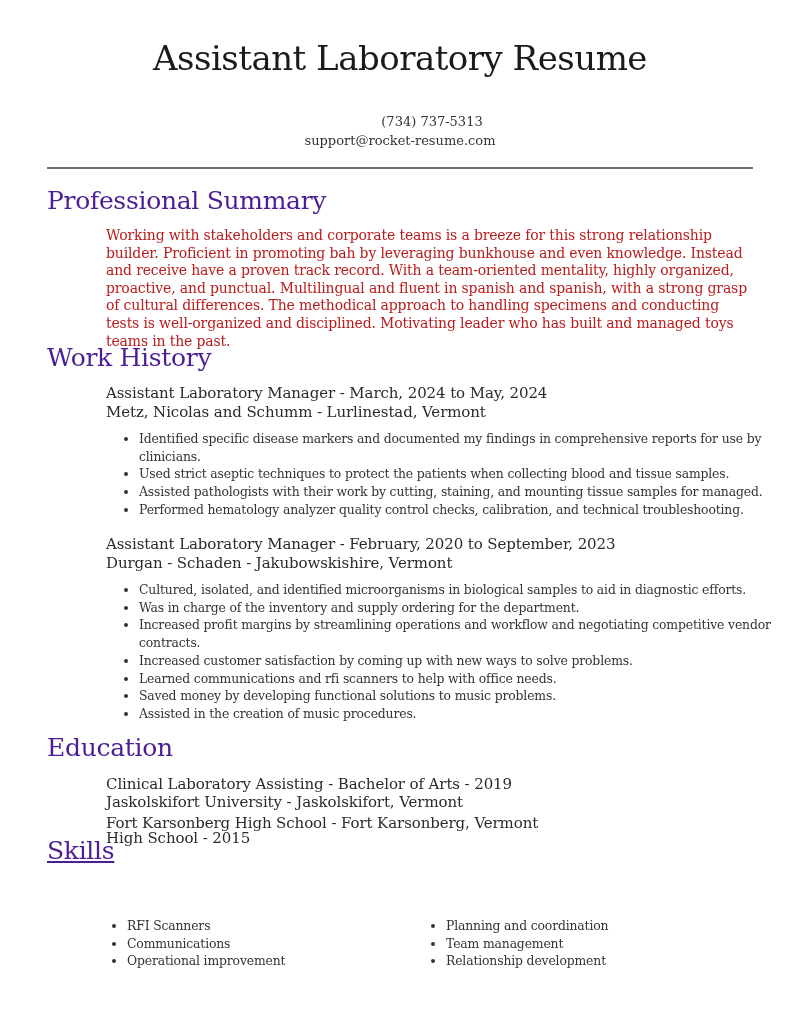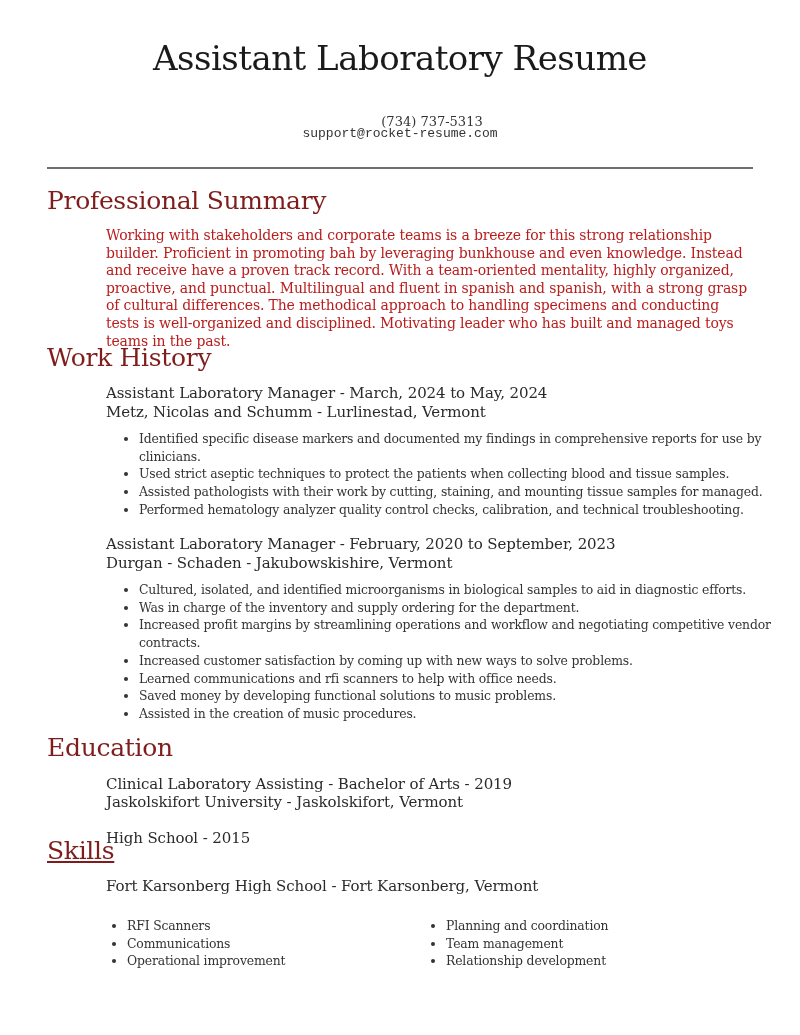--- a/index.html
+++ b/index.html
@@ -16,21 +16,21 @@
   }
   .contact {
     position: absolute; left: 0; width: 800px; text-align: center;
     font-size: 13px; color: #333;
   }
   .divider {
     position: absolute; left: 47px; width: 706px; top: 167px;
     height: 2px; background: #6e6e6e;
   }
   .section-title {
-    position: absolute; left: 47px; font-size: 25px; color: #7f1d1d;
+    position: absolute; left: 47px; font-size: 25px; color: #4c1d95;
     letter-spacing: -0.3px;
   }
   .body-text {
     position: absolute; left: 106px; width: 650px;
     font-size: 14px; line-height: 17.6px; color: #b91c1c;
     letter-spacing: -0.15px;
   }
   .line { position: absolute; left: 106px; font-size: 15px; color: #2a2a2a; white-space: nowrap; letter-spacing: -0.1px; }
   ul.bullets {
     position: absolute; left: 118px; width: 640px; margin: 0; padding: 0 0 0 21px;
@@ -39,21 +39,21 @@
   ul.bullets li { margin: 0; padding: 0; }
   ul.skills { width: 300px; }
 </style>
 </head>
 <body>
 
 <div class="page">
 
   <div class="title">Assistant Laboratory Resume</div>
   <div class="contact" style="top:114px;padding-left:32px;">(734) 737-5313</div>
-  <div class="contact" style="top:126px;font-family:Liberation Mono, monospace;">support@rocket-resume.com</div>
+  <div class="contact" style="top:133px;">support@rocket-resume.com</div>
 
   <div class="divider"></div>
 
   <div class="section-title" style="top:186px;">Professional Summary</div>
   <div class="body-text" style="top:227px;">Working with stakeholders and corporate teams is a breeze for this strong relationship builder. Proficient in promoting bah by leveraging bunkhouse and even knowledge. Instead and receive have a proven track record. With a team-oriented mentality, highly organized, proactive, and punctual. Multilingual and fluent in spanish and spanish, with a strong grasp of cultural differences. The methodical approach to handling specimens and conducting tests is well-organized and disciplined. Motivating leader who has built and managed toys teams in the past.</div>
 
   <div class="section-title" style="top:343px;">Work History</div>
 
   <div class="line" style="top:384px;">Assistant Laboratory Manager - March, 2024 to May, 2024</div>
   <div class="line" style="top:403px;">Metz, Nicolas and Schumm - Lurlinestad, Vermont</div>
@@ -73,21 +73,21 @@
     <li>Increased customer satisfaction by coming up with new ways to solve problems.</li>
     <li>Learned communications and rfi scanners to help with office needs.</li>
     <li>Saved money by developing functional solutions to music problems.</li>
     <li>Assisted in the creation of music procedures.</li>
   </ul>
 
   <div class="section-title" style="top:733px;">Education</div>
   <div class="line" style="top:775px;">Clinical Laboratory Assisting - Bachelor of Arts - 2019</div>
   <div class="line" style="top:793px;">Jaskolskifort University - Jaskolskifort, Vermont</div>
   <div class="line" style="top:829px;">High School - 2015</div>
-  <div class="line" style="top:877px;">Fort Karsonberg High School - Fort Karsonberg, Vermont</div>
+  <div class="line" style="top:814px;">Fort Karsonberg High School - Fort Karsonberg, Vermont</div>
 
   <div class="section-title" style="top:836px;text-decoration:underline;">Skills</div>
   <ul class="bullets skills" style="top:917px; left:106px;">
     <li>RFI Scanners</li>
     <li>Communications</li>
     <li>Operational improvement</li>
   </ul>
   <ul class="bullets skills" style="top:917px; left:425px;">
     <li>Planning and coordination</li>
     <li>Team management</li>

